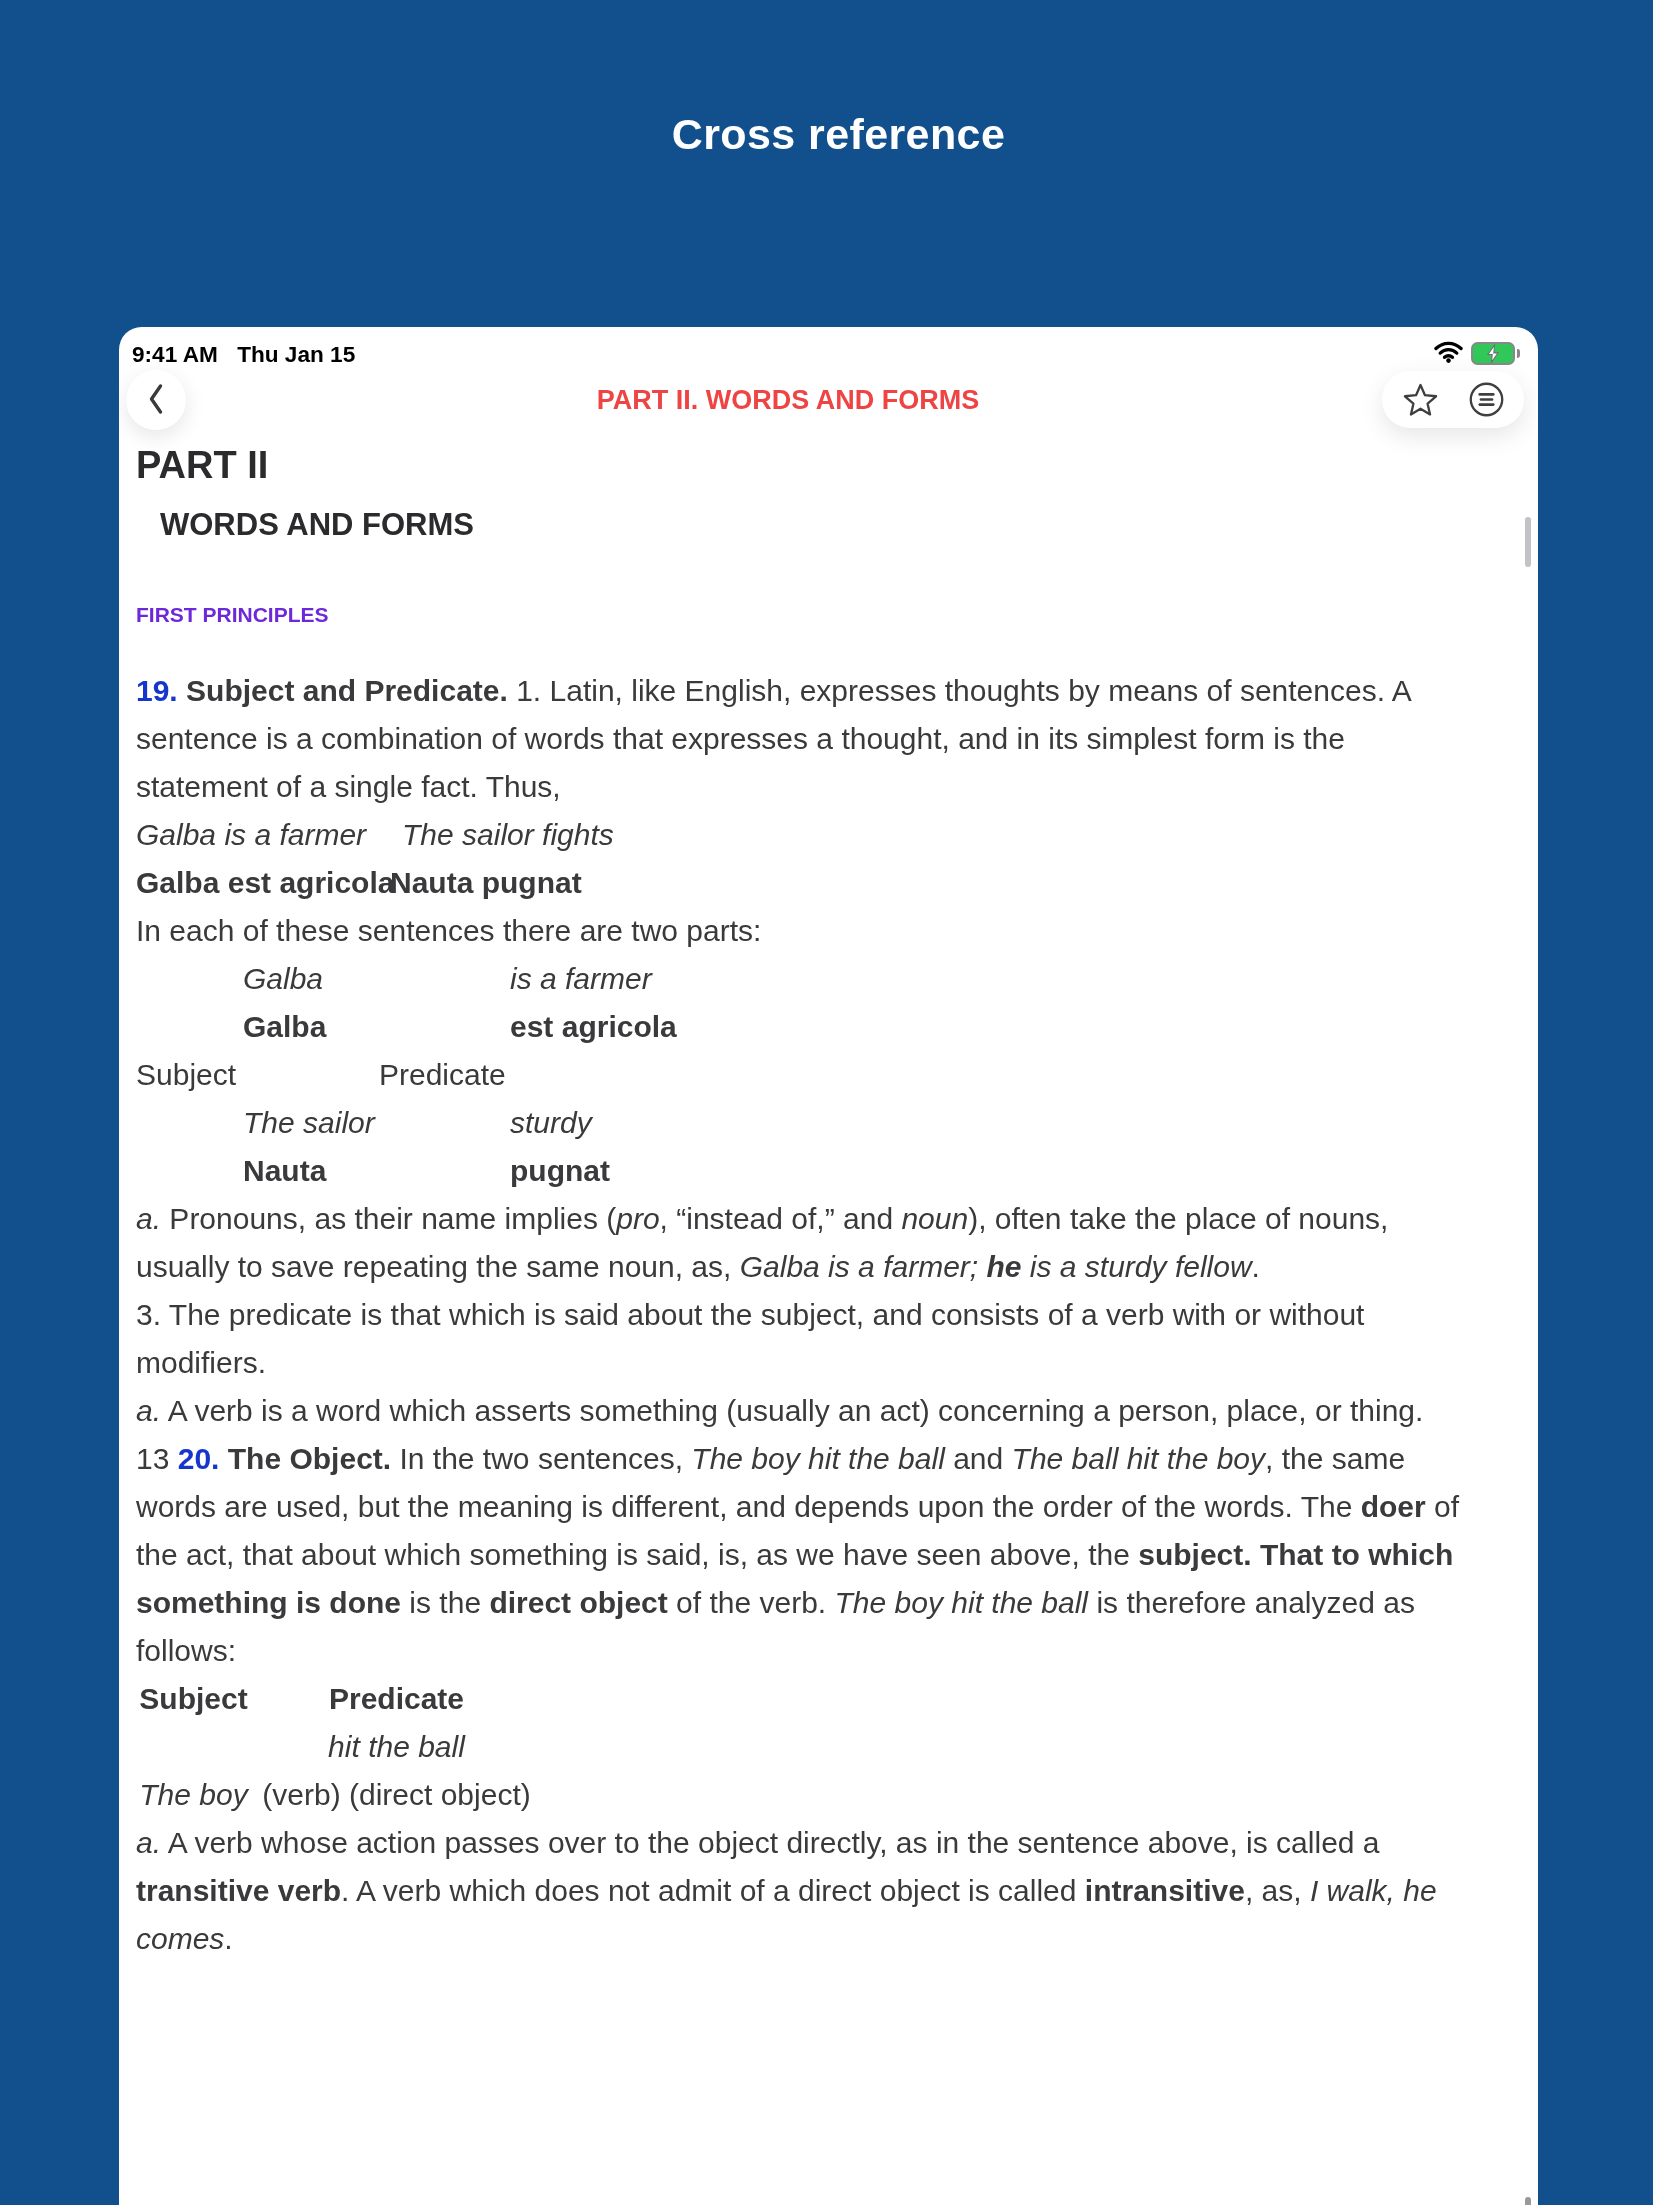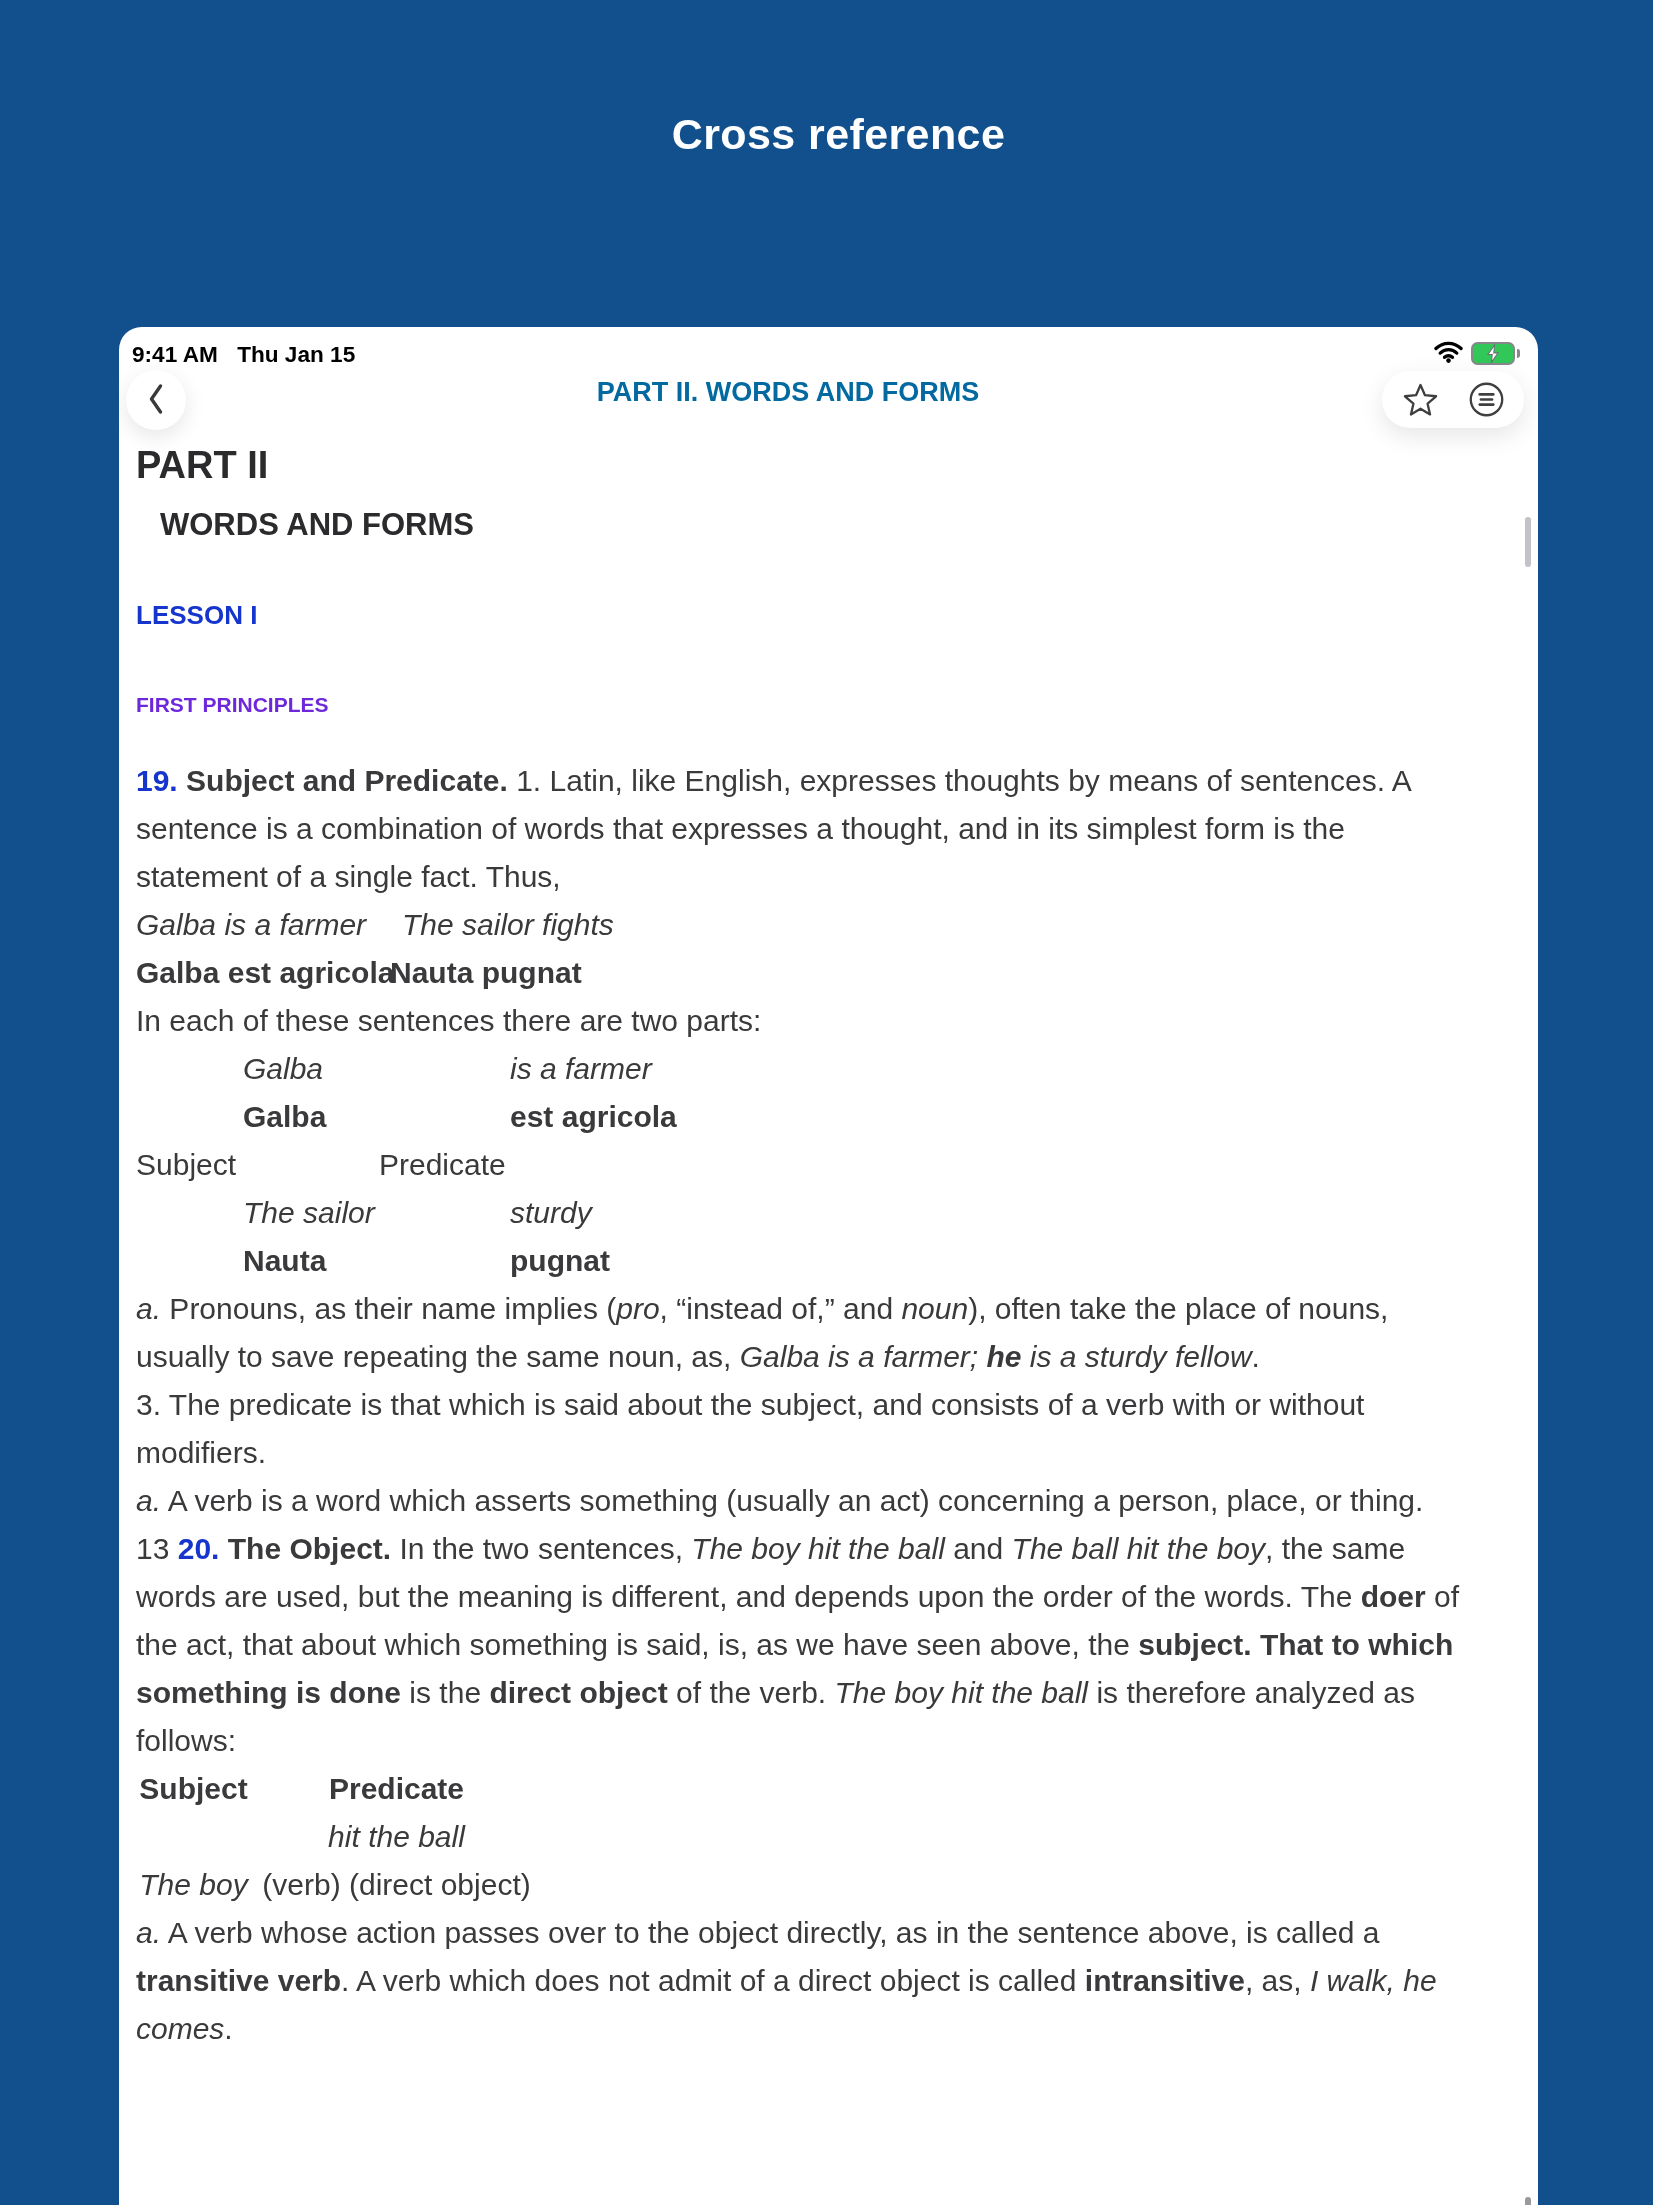--- a/index.html
+++ b/index.html
@@ -45,23 +45,23 @@
   }
   
   .back-btn {
     position:absolute; top:43px; left:7.3px;
     width:60px; height:60px; border-radius:50%;
     background:#ffffff; box-shadow:0 6.5px 21px rgba(0,0,0,0.10);
     display:flex; align-items:center; justify-content:center;
     cursor:pointer;
   }
   .nav-title {
-    position:absolute; top:35px; left:97px; right:178px; height:60px;
+    position:absolute; top:43px; left:97px; right:178px; height:60px;
     display:flex; align-items:center; justify-content:center;
-    font-size:27px; font-weight:bold; color:#0369a1;
+    font-size:27px; font-weight:bold; color:#ef4444;
     white-space:nowrap;
   }
   .nav-pill {
     position:absolute; top:44px; right:13.7px;
     width:142px; height:57px; border-radius:28px;
     background:#ffffff; box-shadow:0 8px 24px rgba(0,0,0,0.10);
     display:flex; align-items:center; justify-content:space-between;
     padding:0 19.4px;
   }
   .icon-btn { display:flex; align-items:center; justify-content:center; cursor:pointer; }
@@ -158,21 +158,20 @@
       </svg>
     </span>
   </div>
 
   <div class="scroll-ind-top"></div>
   <div class="scroll-ind-bottom"></div>
 
   <div class="content">
     <div class="h1">PART II</div>
     <div class="h2">WORDS AND FORMS</div>
-    <div class="lesson">LESSON I</div>
     <div class="subhead">FIRST PRINCIPLES</div>
     <div class="doc-body" id="doc-body">
         <div class="bp"><span class="xref">19.</span><span> </span><span class="bd">Subject and Predicate.</span><span> 1. Latin, like English, expresses thoughts by means of sentences. A sentence is a combination of words that expresses a thought, and in its simplest form is the statement of a single fact. Thus,</span></div>
         <div class="bp"><span class="pair-c1 pair-c1-wide"><span class="it">Galba is a farmer</span></span><span class="pair-c2"><span class="it">The sailor fights</span></span></div>
         <div class="bp"><span class="pair-c1 pair-c1-tight"><span class="bd">Galba est agricola</span></span><span class="pair-c2"><span class="bd">Nauta pugnat</span></span></div>
         <div class="bp"><span>In each of these sentences there are two parts:</span></div>
         <div>
           <div class="t1-row indent">
             <span class="t1-c1"><span class="it">Galba</span></span>
             <span class="t1-c2"><span class="it">is a farmer</span></span>

